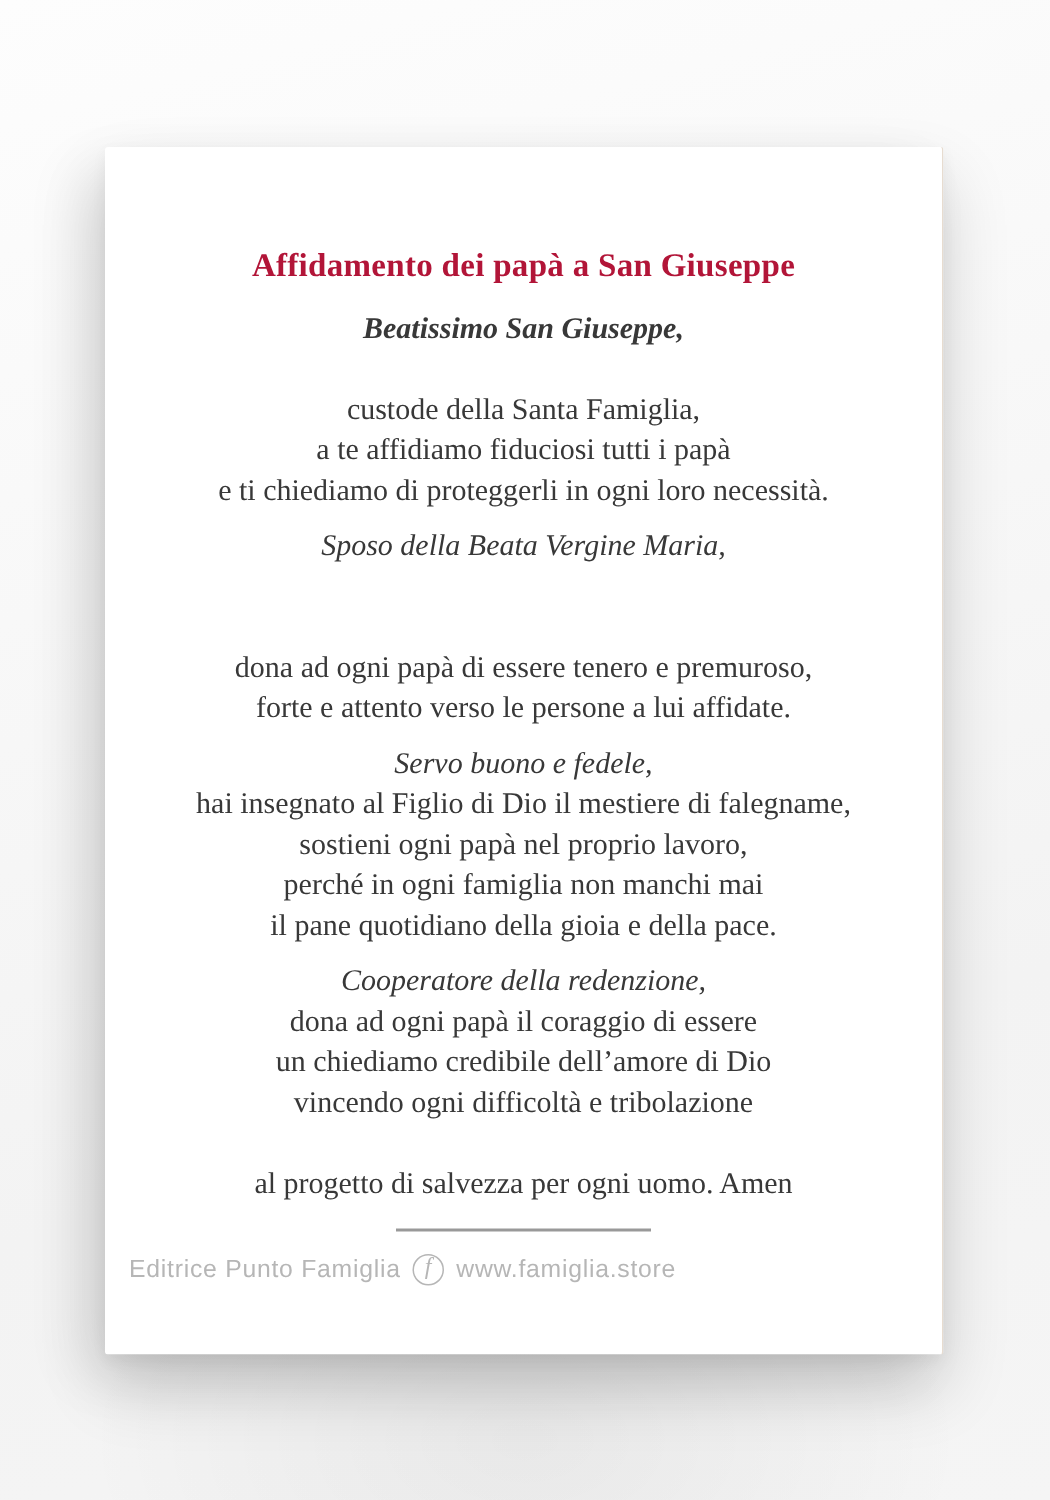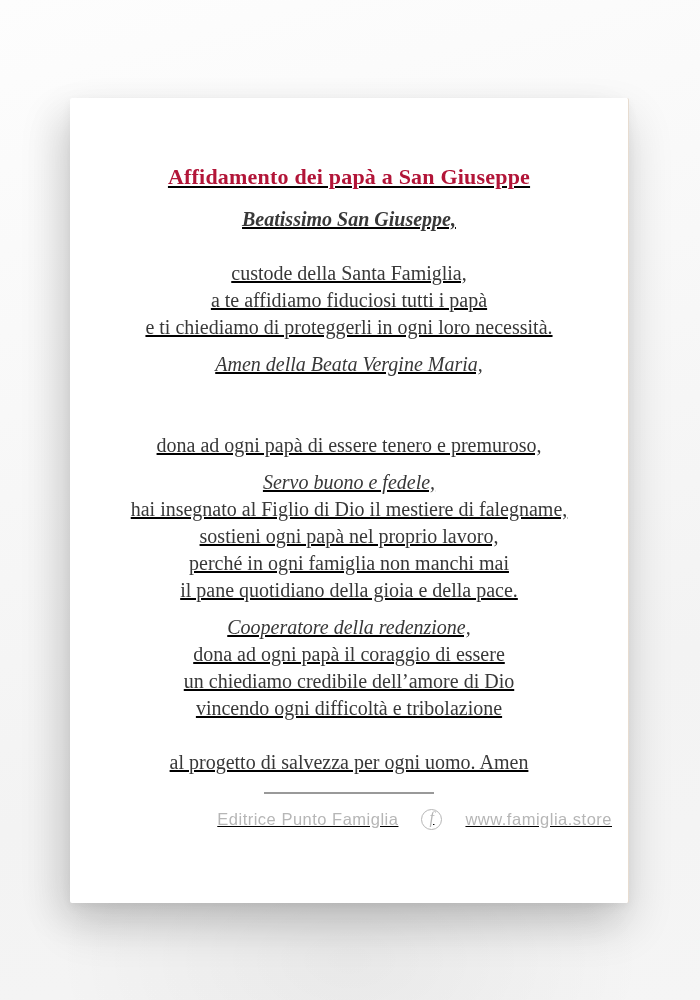--- a/index.html
+++ b/index.html
@@ -26,21 +26,20 @@
     background: var(--card-bg, #ffffff);
     border-radius: 2px;
     border-right: 1px solid rgba(185, 155, 120, 0.35);
     box-shadow:
       0 22px 45px rgba(0,0,0,0.16),
       -18px 14px 38px rgba(0,0,0,0.07),
       0 4px 10px rgba(0,0,0,0.05);
     box-sizing: border-box;
     padding: 64px 16px 0 16px;
     text-align: center;
-    text-decoration: underline;
   }
 
   .prayer-title {
     font-size: 22px;
     line-height: 30px;
     font-weight: 700;
     color: var(--title-color, #b21538);
     margin: 0 0 14px 0;
     letter-spacing: 0.2px;
   }
@@ -62,22 +61,22 @@
     width: 170px;
     height: 1.5px;
     background: var(--divider-color, #999999);
     border: none;
     margin: 16px auto 15px auto;
   }
 
   .footer {
     display: flex;
     align-items: center;
-    justify-content: flex-end;
-    gap: 23px;
+    justify-content: flex-start;
+    gap: 8px;
     font-family: "Liberation Sans", "DejaVu Sans", sans-serif;
     font-size: 16.5px;
     letter-spacing: 0.5px;
     color: var(--footer-color, #b6b6b6);
   }
   .f-circle {
     display: inline-flex;
     align-items: center;
     justify-content: center;
     width: 21px;
@@ -94,21 +93,21 @@
   }
 </style>
 </head>
 <body>
 
 <div class="card">
   <h1 class="prayer-title">Affidamento dei papà a San Giuseppe</h1>
 
   <div id="stanzas">
       <p class="stanza"><span class="lead bold">Beatissimo San Giuseppe,</span><br><br><span>custode della Santa Famiglia,</span><br><span>a te affidiamo fiduciosi tutti i papà</span><br><span>e ti chiediamo di proteggerli in ogni loro necessità.</span></p>
-      <p class="stanza"><span class="lead">Amen della Beata Vergine Maria,</span><br><br><br><span>dona ad ogni papà di essere tenero e premuroso,</span><br></p>
+      <p class="stanza"><span class="lead">Sposo della Beata Vergine Maria,</span><br><br><br><span>dona ad ogni papà di essere tenero e premuroso,</span><br><span>forte e attento verso le persone a lui affidate.</span></p>
       <p class="stanza"><span class="lead">Servo buono e fedele,</span><br><span>hai insegnato al Figlio di Dio il mestiere di falegname,</span><br><span>sostieni ogni papà nel proprio lavoro,</span><br><span>perché in ogni famiglia non manchi mai</span><br><span>il pane quotidiano della gioia e della pace.</span></p>
       <p class="stanza"><span class="lead">Cooperatore della redenzione,</span><br><span>dona ad ogni papà il coraggio di essere</span><br><span>un chiediamo credibile dell’amore di Dio</span><br><span>vincendo ogni difficoltà e tribolazione</span><br><br><span>al progetto di salvezza per ogni uomo. Amen</span></p>
     </div>
 
   <hr class="divider">
 
   <div class="footer">
     <span>Editrice Punto Famiglia</span>
     <span class="f-circle">f</span>
     <span>www.famiglia.store</span>

